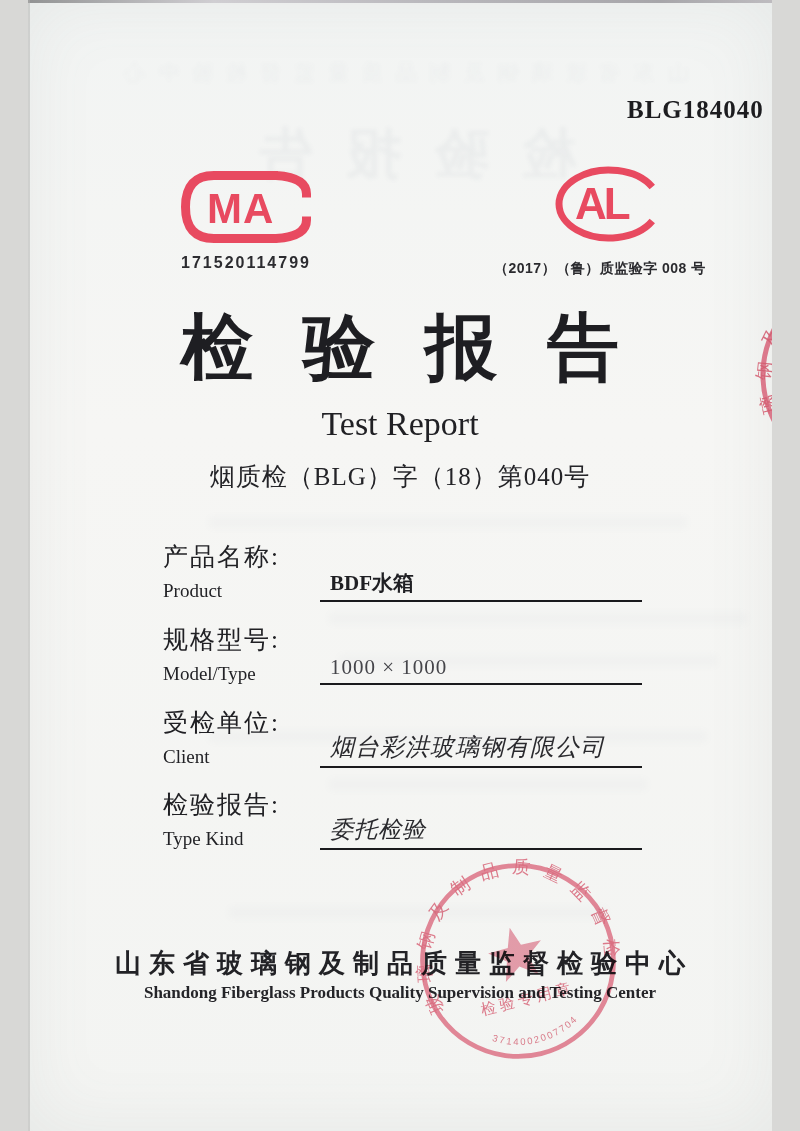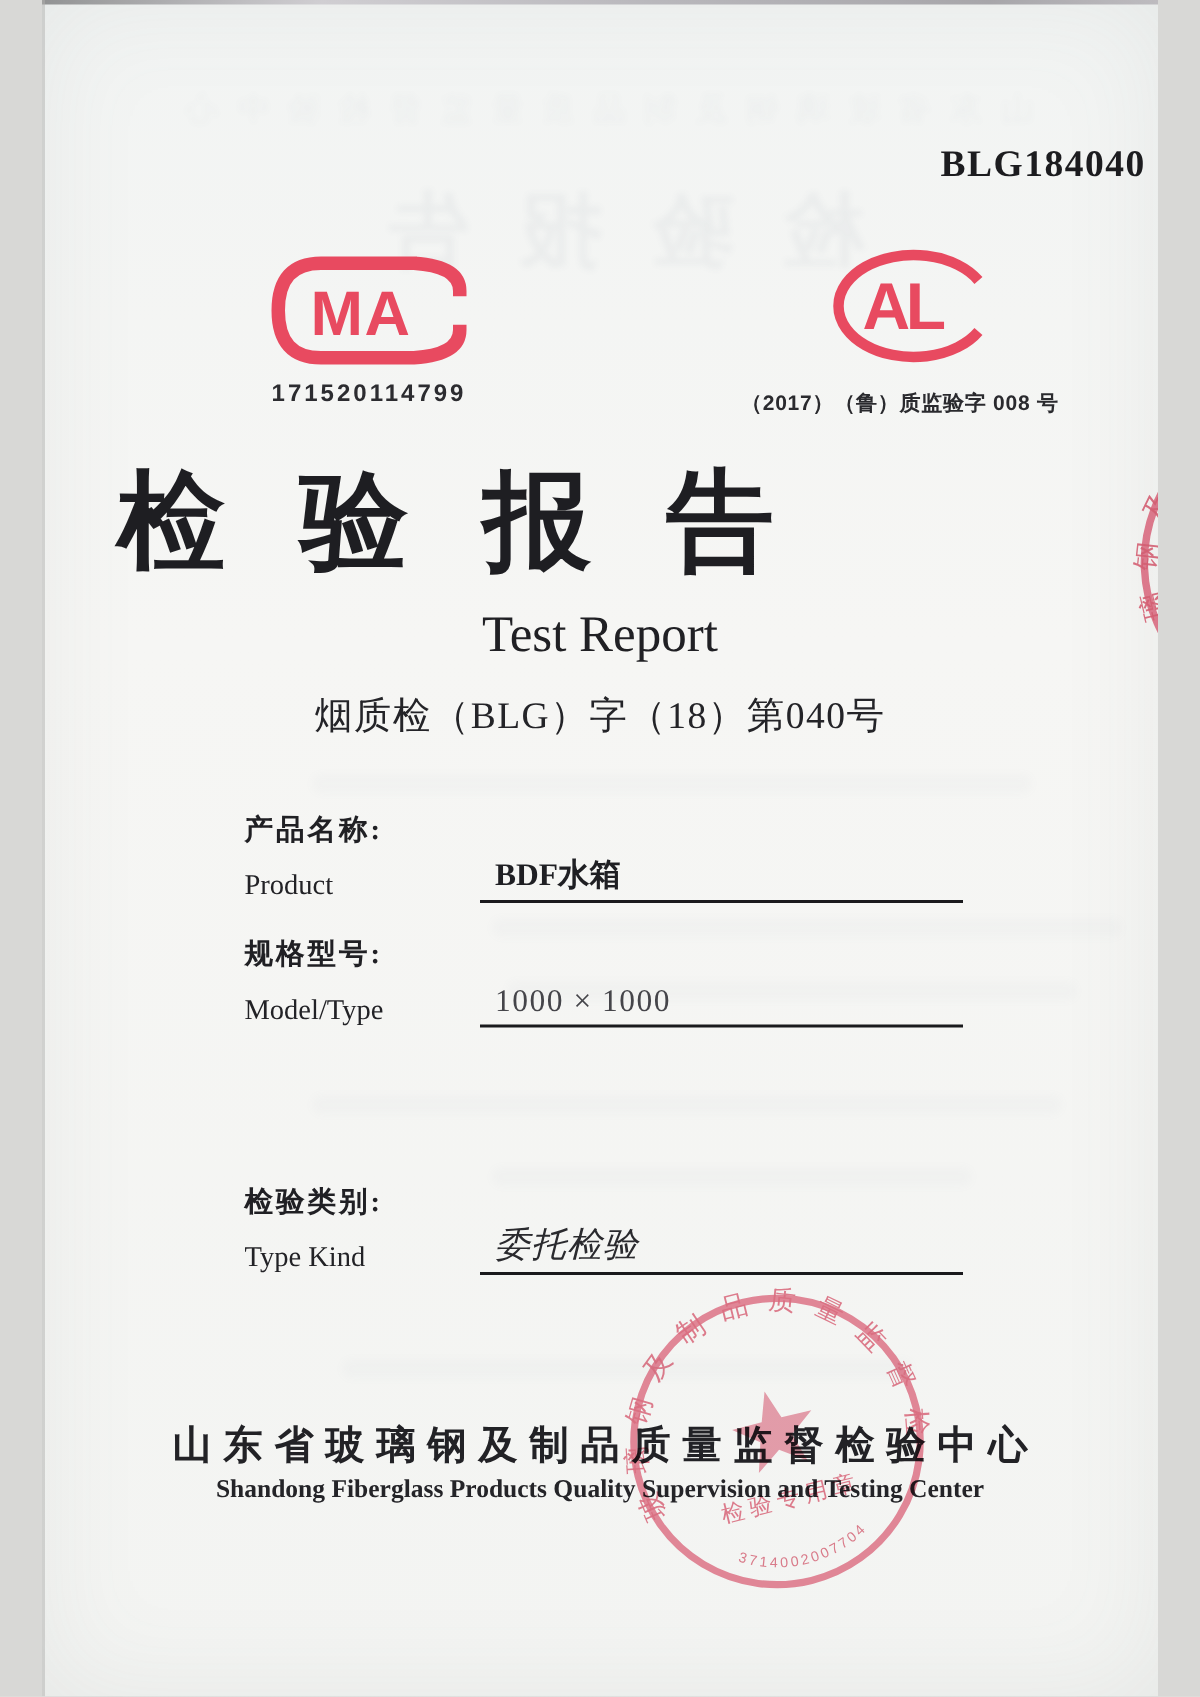--- a/index.html
+++ b/index.html
@@ -34,32 +34,32 @@
     font-family:"Liberation Sans","DejaVu Sans",sans-serif;font-weight:bold;
     font-size:16px;letter-spacing:2px;color:#2c2c30;}
   .cal-svg{position:absolute;left:524px;top:164px;width:114px;height:80px;}
   .cal-caption{position:absolute;left:466px;top:260px;width:215px;text-align:left;
     font-family:"Liberation Sans","DejaVu Sans",sans-serif;font-weight:bold;
     font-size:14px;letter-spacing:.5px;color:#2a2a2e;white-space:nowrap;}
   .logo-stroke{fill:none;stroke:#e84a60;}
   .logo-text{fill:#e84a60;font-family:"Liberation Sans","DejaVu Sans",sans-serif;font-weight:bold;}
 
   
-  .title-cn{position:absolute;top:300px;left:0;width:100%;text-align:left;
+  .title-cn{position:absolute;top:300px;left:0;width:100%;text-align:center;
     font-family:"Liberation Sans","DejaVu Sans",sans-serif;
     font-size:72px;font-weight:bold;letter-spacing:50px;padding-left:50px;
     box-sizing:border-box;color:#1e1e22;white-space:nowrap;}
   .title-en{position:absolute;top:405px;left:0;width:100%;text-align:center;
     font-size:34px;font-weight:normal;color:#202024;}
   .doc-no{position:absolute;top:460px;left:0;width:100%;text-align:center;
     font-size:25px;letter-spacing:1px;color:#242428;white-space:nowrap;}
 
   
   .field{position:absolute;left:135px;width:480px;height:66px;}
-  .field .label-cn{position:absolute;left:0;top:0;font-size:19px;font-weight:bold;
+  .field .label-cn{position:absolute;left:0;top:0;font-size:25px;font-weight:normal;
     letter-spacing:2px;color:#202024;white-space:nowrap;}
   .field .label-en{position:absolute;left:0;top:40px;font-size:19px;color:#222226;white-space:nowrap;}
   .field .value{position:absolute;left:157px;top:22px;width:322px;height:40px;
     border-bottom:2px solid #1a1a1d;display:flex;align-items:flex-end;
     padding:0 0 3px 10px;box-sizing:border-box;white-space:nowrap;}
   .v-bold{font-weight:bold;font-size:21px;color:#1f1f23;}
   .v-num{font-size:21px;color:#45454a;letter-spacing:1px;}
   .v-kai{font-size:24px;font-style:italic;color:#2a2a2e;letter-spacing:1px;}
   .v-kai2{font-size:23px;font-style:italic;color:#2a2a2e;letter-spacing:1px;}
 
@@ -129,23 +129,30 @@
   </div>
 
   <div class="field" style="top:623px">
     <div class="label-cn">规格型号:</div>
     <div class="label-en">Model/Type</div>
     <div class="value">
       <span class="v-num">1000 × 1000</span>
     </div>
   </div>
 
+  <div class="field" style="top:706px">
+    <div class="label-cn">受检单位:</div>
+    <div class="label-en">Client</div>
+    <div class="value">
+      <span class="v-kai">烟台彩洪玻璃钢有限公司</span>
+    </div>
+  </div>
 
   <div class="field" style="top:788px">
-    <div class="label-cn">检验类别:</div>
+    <div class="label-cn">检验报告:</div>
     <div class="label-en">Type Kind</div>
     <div class="value">
       <span class="v-kai2">委托检验</span>
     </div>
   </div>
 
   <div class="org-cn">山东省玻璃钢及制品质量监督检验中心</div>
   <div class="org-en">Shandong Fiberglass Products Quality Supervision and Testing Center</div>
 
   <svg class="seal seal-bottom" viewBox="0 0 220 220">

